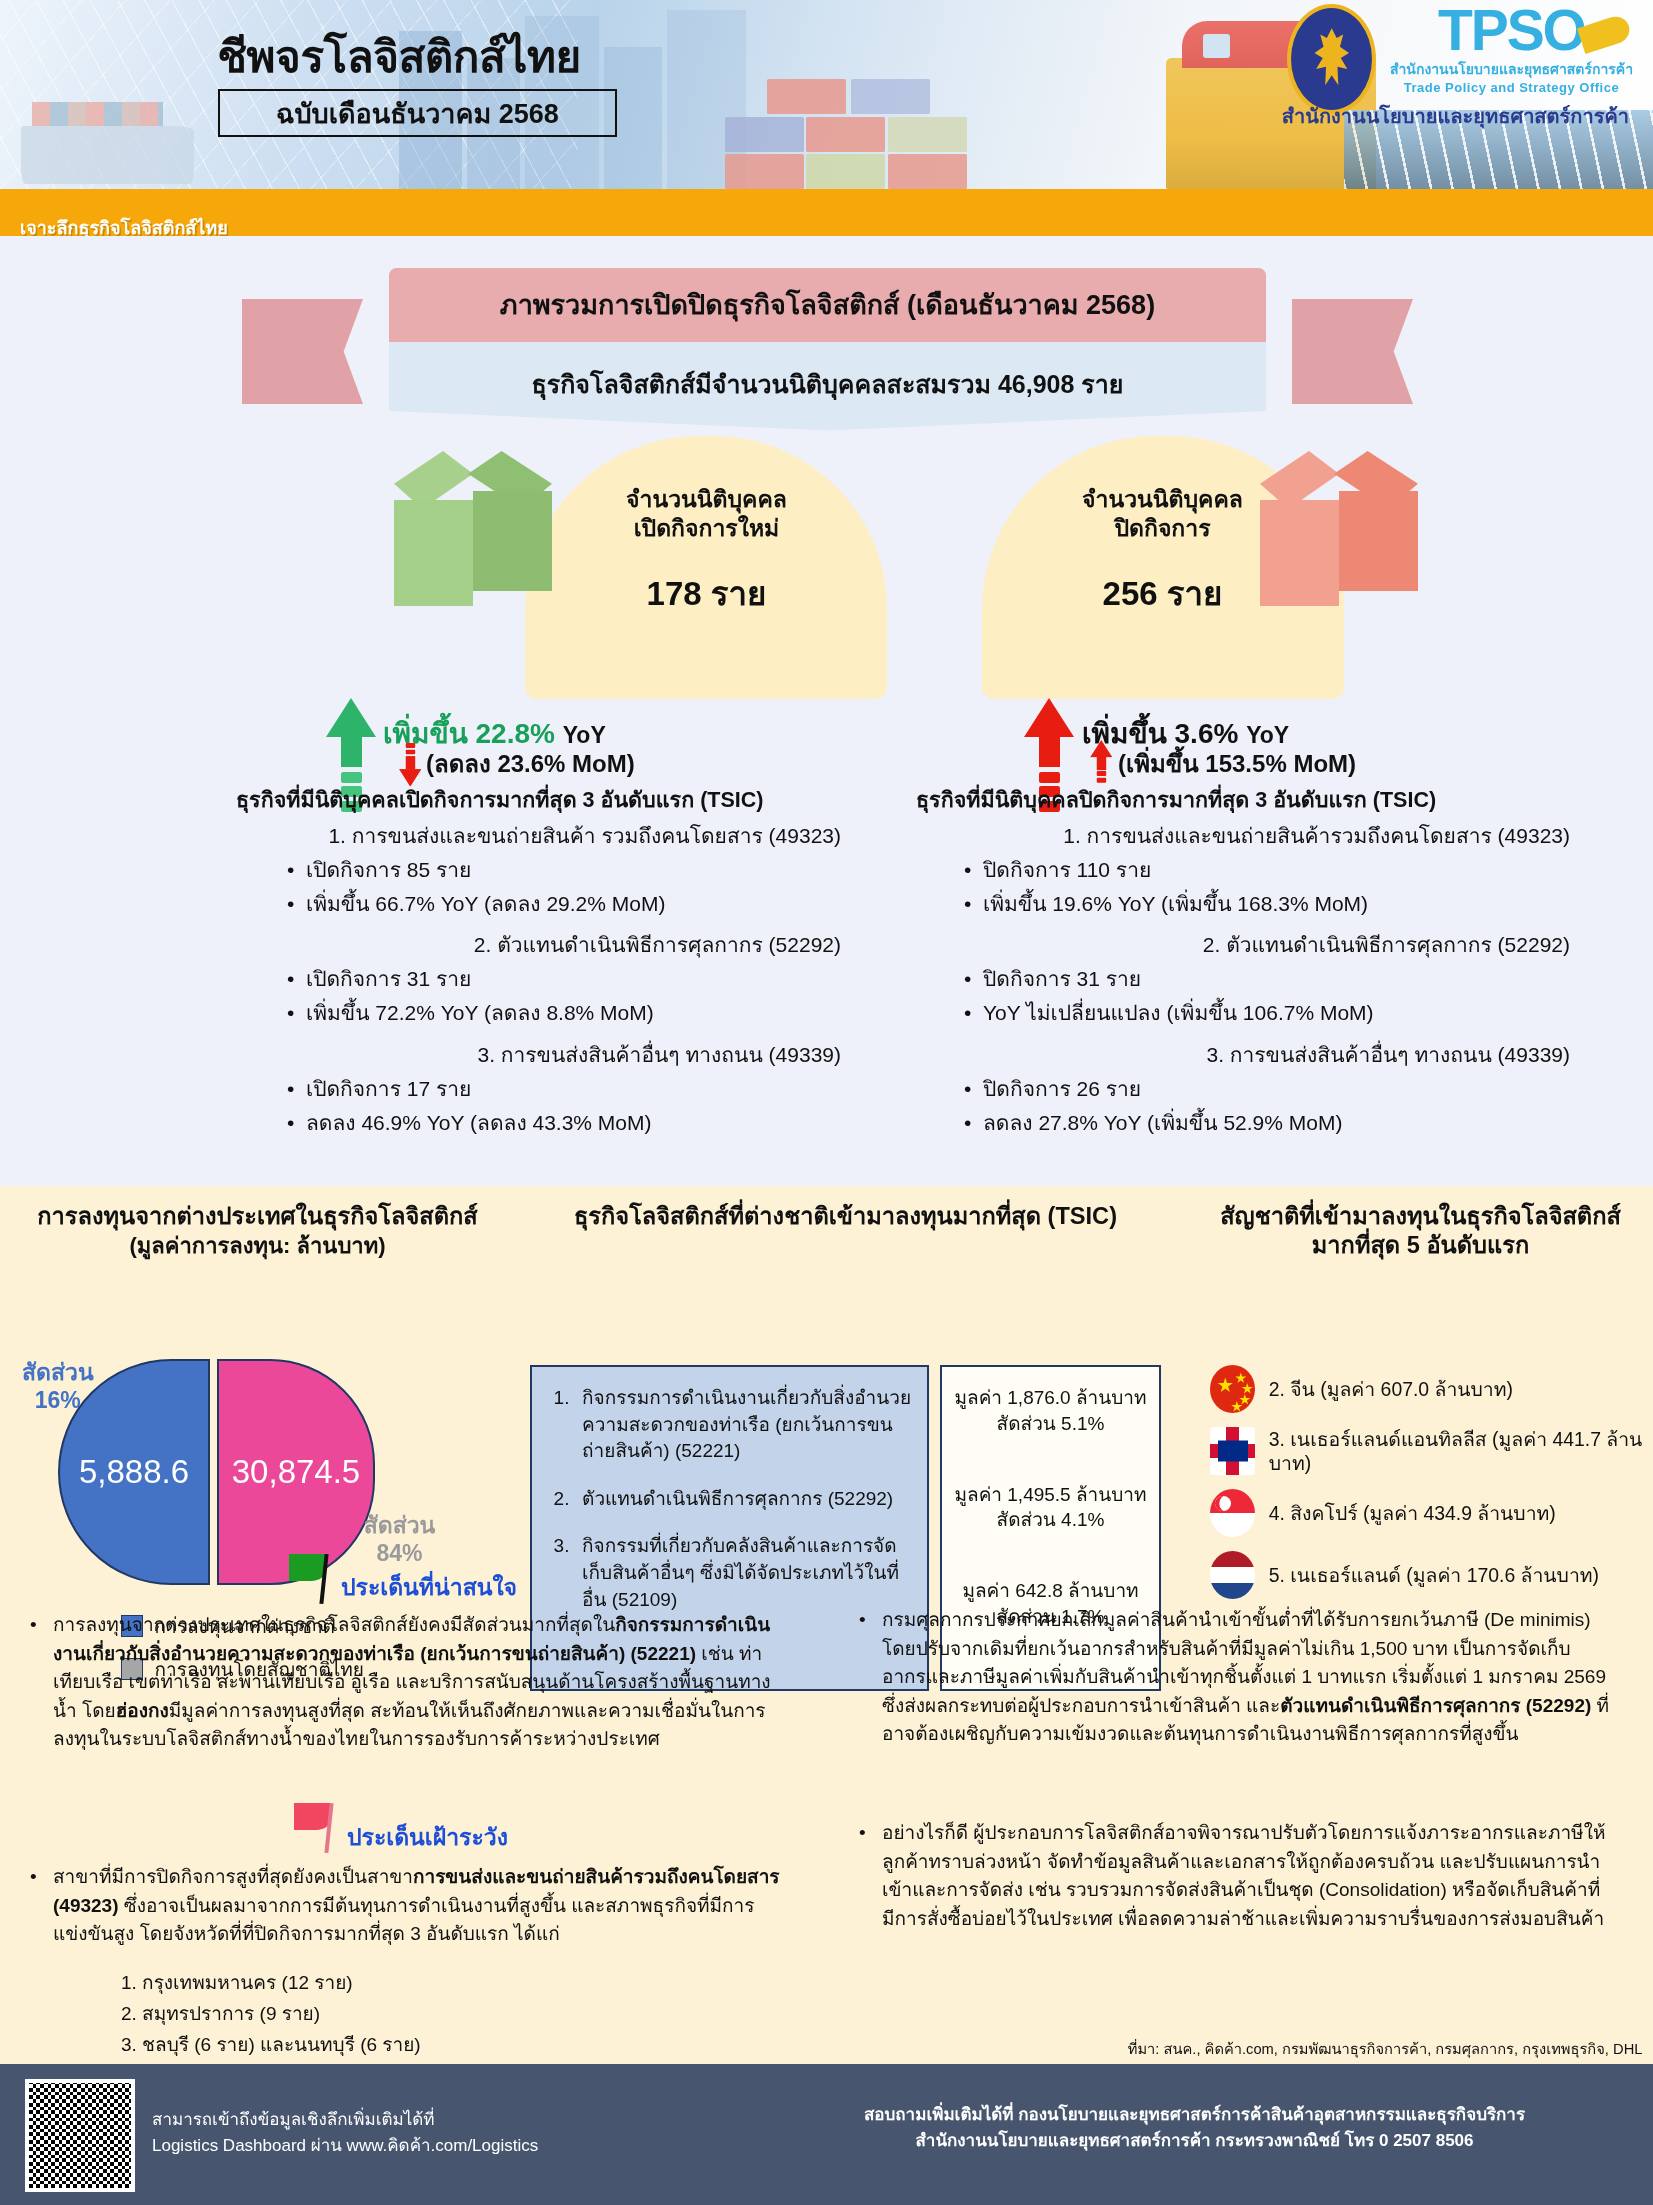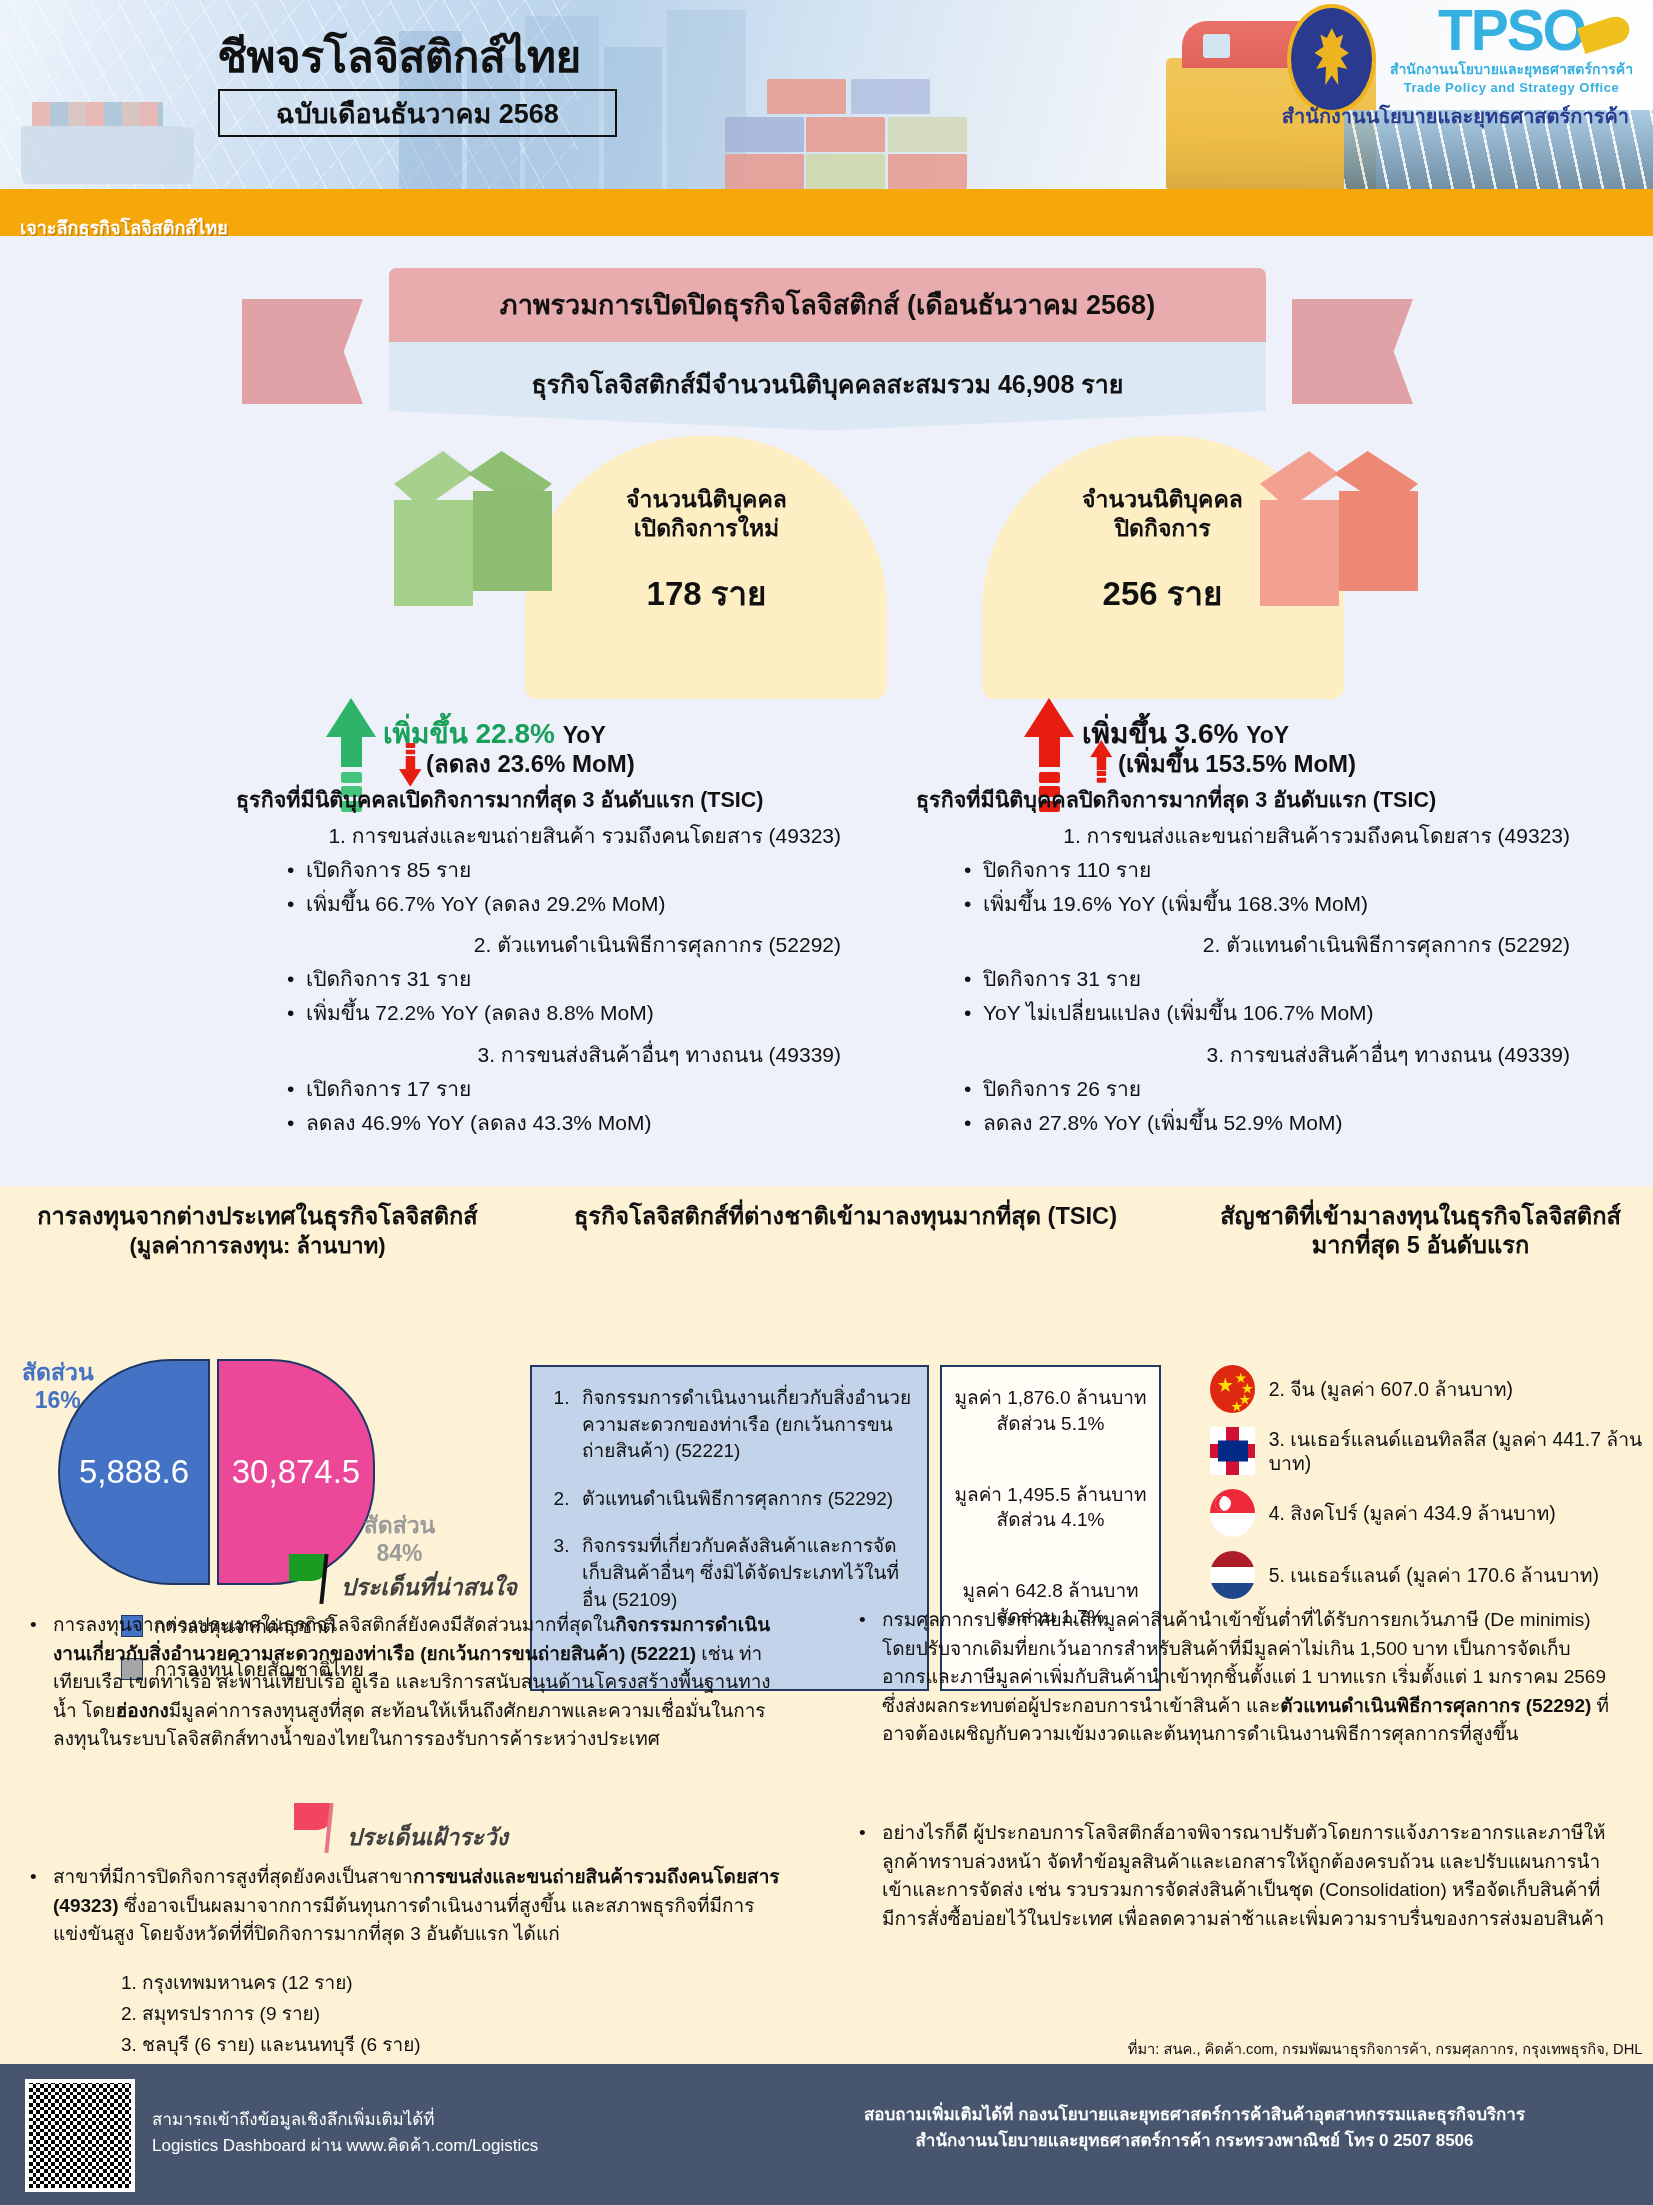--- a/index.html
+++ b/index.html
@@ -184,21 +184,21 @@
   .f-sg-moon{position:absolute;left:5.3px;top:6.3px;width:15.8px;height:15.8px;border-radius:50%;
      background:#fff; box-shadow:5.3px 0 0 -1.1px #ed2939 inset;}
   .f-nl div{position:absolute;left:0;width:100%;height:33.4%;}
   .f-nl .r{top:0;background:#ae1c28;} .f-nl .w{top:33.3%;background:#fff;} .f-nl .b{top:66.6%;background:#21468b;}
 
   
   .flagicon { position:absolute; width:45px;height:50px; }
   .flagicon .cloth { position:absolute; left:0;top:0;width:37px;height:27px;
      border-radius:0 0 40% 0; }
   .flagicon .pole { position:absolute; left:33px; top:0; width:3.7px; height:50px; background:#111; transform:rotate(6deg);}
-  .head-note { position:absolute; font-size:23px; font-weight:bold; color:#404040;font-style:italic;}
+  .head-note { position:absolute; font-size:23px; font-weight:bold; color:#1d4ed8;}
 
   .para { position:absolute; font-size:19px; color:#111; line-height:1.5; text-align:left;}
   .para b { font-weight:bold; }
   .para .bu { position:absolute; left:-23px; }
   .prov { position:absolute; font-size:19px; color:#111; line-height:1.62;}
   .source { position:absolute; right:11.6px; font-size:14.7px; color:#111;}
 
   
   .footer { position:absolute; left:0; top:2064px; width:1654px; height:142px; background:#47566e; }
   .qr { position:absolute; left:25px; top:14.7px; width:110px; height:113px; background:#fff; padding:4.2px;}

